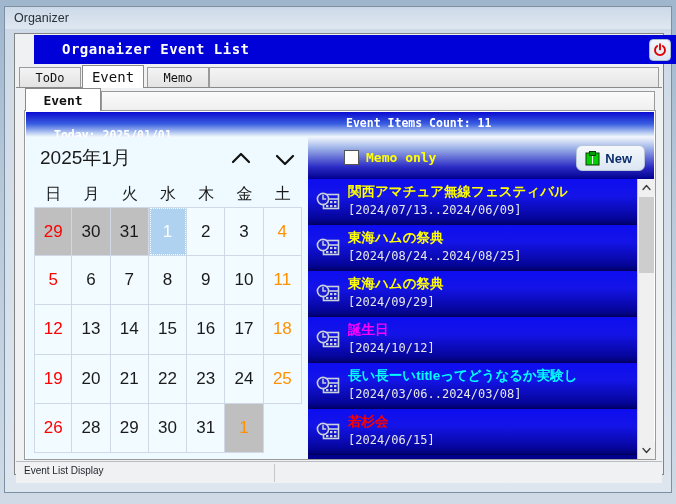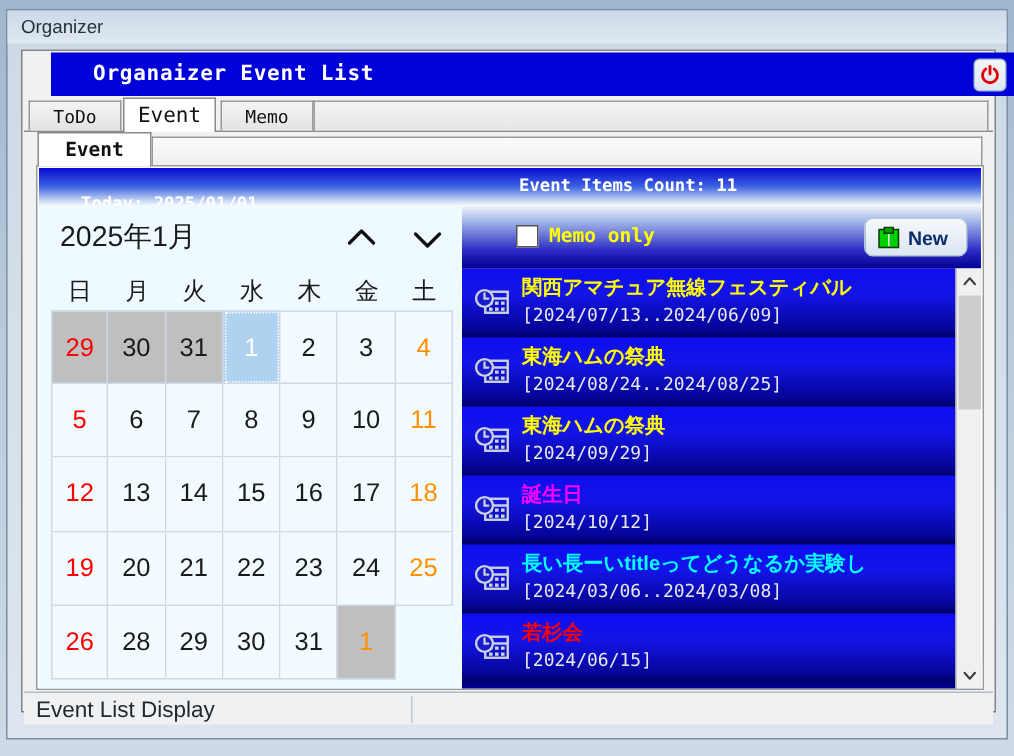--- a/index.html
+++ b/index.html
@@ -236,21 +236,21 @@
     background:#cdcdcd;
   }
   
   #statusbar{
     position:absolute;left:1px;top:427px;width:646px;height:22px;
     background:#eff1f3;border-top:1px solid #b8bcc0;
     box-sizing:border-box;
   }
   #status-txt{
     position:absolute;left:8px;top:3px;
-    font-size:15px;color:#23282d;
+    font-size:10px;color:#23282d;
   }
   #status-div{
     position:absolute;left:258px;top:2px;width:1px;height:18px;
     background:#c4c8cc;
   }
 </style>
 </head>
 <body>
 
 <div id="desktop">

